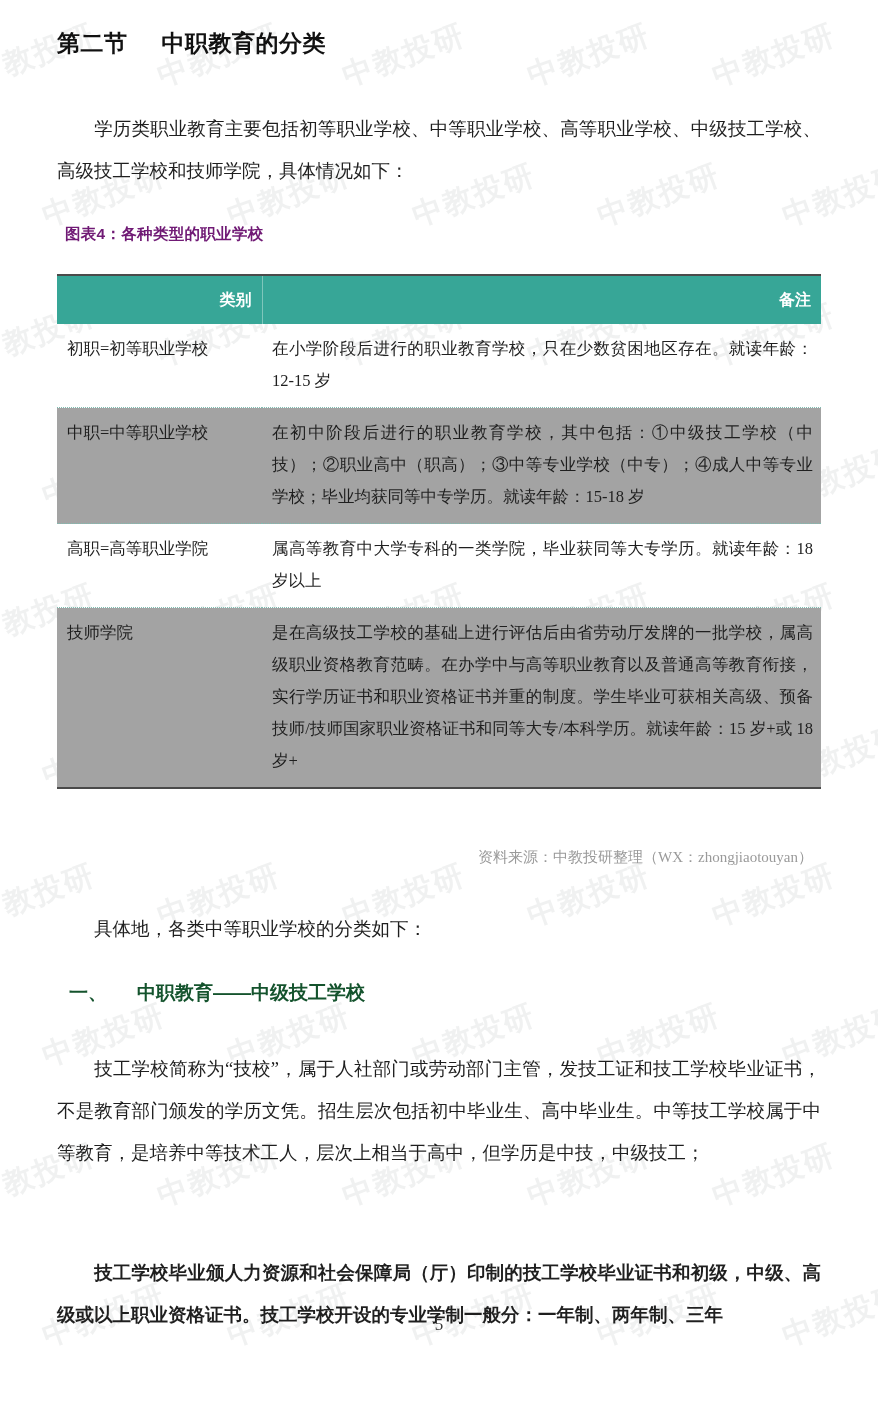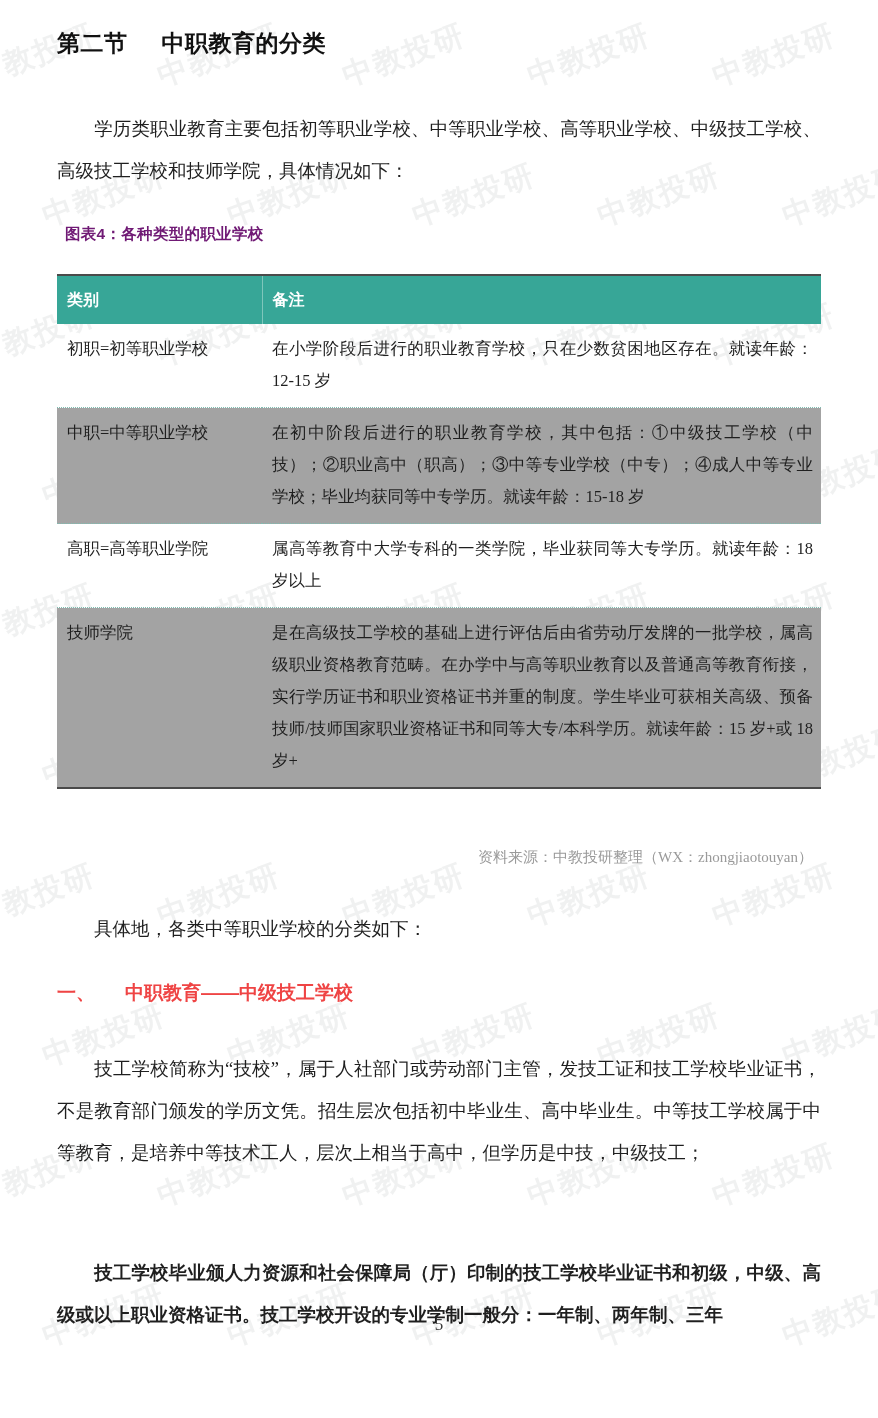--- a/index.html
+++ b/index.html
@@ -109,21 +109,21 @@
     border-top: 2px solid #4a4a4a;
     border-bottom: 2px solid #4a4a4a;
   }
   table.data-table col.c1 { width: 205px; }
   table.data-table thead th {
     background: #37a697;
     color: #ffffff;
     font-weight: bold;
     font-size: 16px;
     font-family: "Liberation Sans", "DejaVu Sans", sans-serif;
-    text-align: left;
+    text-align: right;
     padding: 13px 10px 13px 10px;
     vertical-align: middle;
     height: 22px;
   }
   table.data-table thead th.th-cat {
     border-right: 1px solid #7fc6bb;
   }
   table.data-table tbody td {
     font-size: 16.5px;
     line-height: 32px;
@@ -153,26 +153,26 @@
   .para-2 {
     position: absolute;
     top: 908px;
     left: 0;
     right: 0;
   }
 
   h2.section-heading {
     position: absolute;
     top: 980px;
-    left: 0;
+    left: 12px;
     font-size: 19px;
     font-weight: bold;
     font-family: "Liberation Sans", "DejaVu Sans", sans-serif;
     margin: 0;
-    color: #ef4444;
+    color: #14532d;
   }
   h2.section-heading .h-gap { display:inline-block; width: 30px; }
 
   .para-3 {
     position: absolute;
     top: 1048px;
     left: 0;
     right: 0;
   }
   .para-4 {

